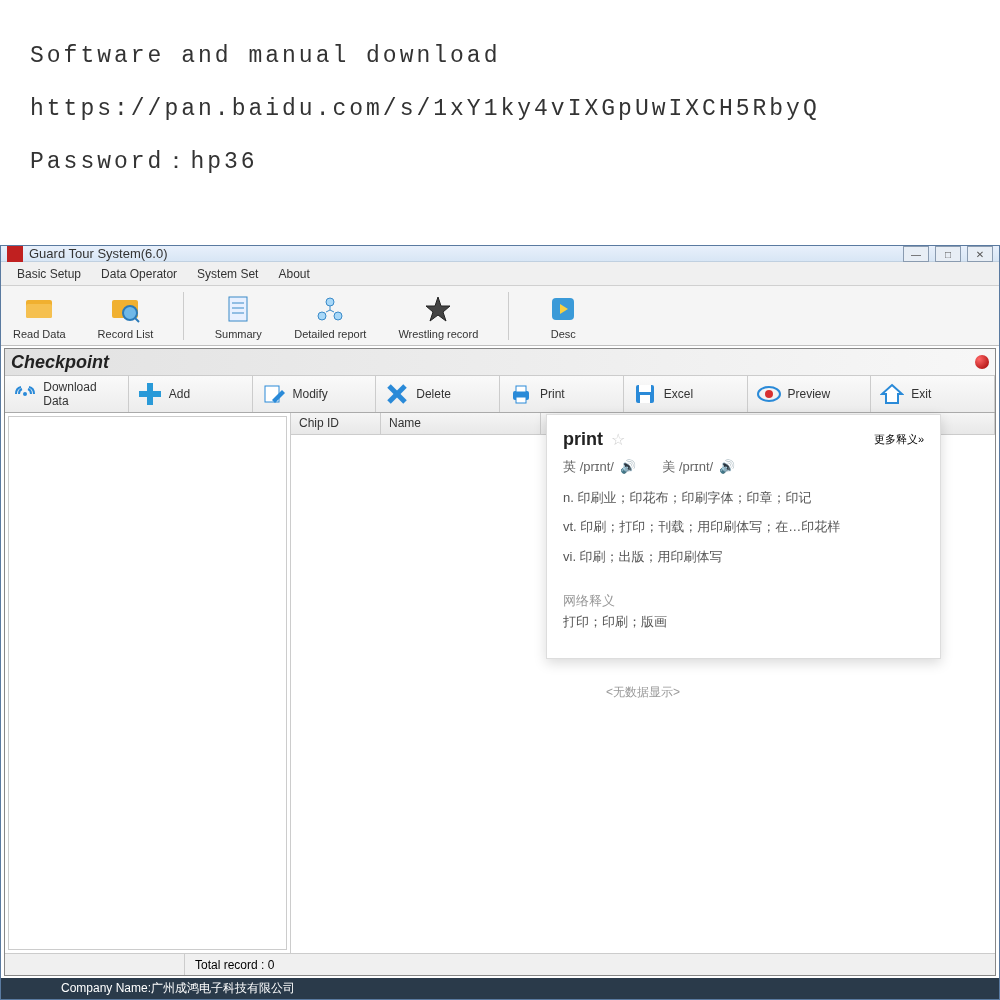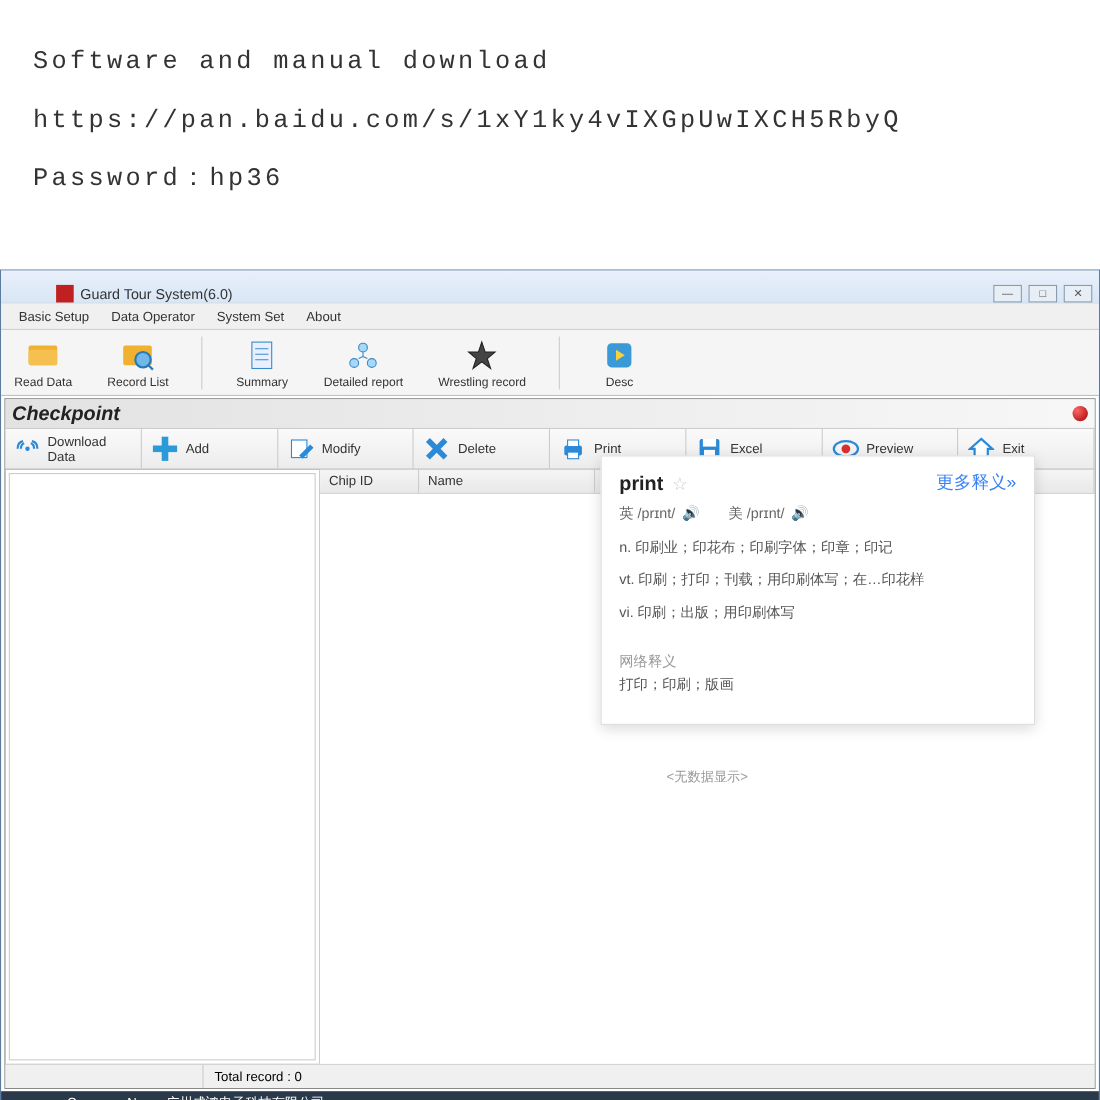--- a/index.html
+++ b/index.html
@@ -1,19 +1,19 @@
 <!DOCTYPE html>
 <html><head>
 <meta charset="utf-8">
 <style>
 * { box-sizing: border-box; margin: 0; padding: 0; }
 body { font-family: "Segoe UI", Tahoma, Arial, sans-serif; background: #fff; width: 1000px; height: 1000px; position: relative; font-size: 13px; }
 .top-text { padding: 30px 30px 0 30px; font-family: "Courier New", monospace; font-size: 23px; letter-spacing: 3px; line-height: 2.3; color: #333; }
 .app-window { position: absolute; top: 245px; left: 0; right: 0; border: 1px solid #5a7aa0; background: #fff; }
-.titlebar { background: linear-gradient(to bottom, #e8f0fb, #d8e6f5); height: 30px; display: flex; align-items: flex-end; border-bottom: 1px solid #c0d0e0; padding-left: 44px; }
+.titlebar { background: linear-gradient(to bottom, #e8f0fb, #d8e6f5); height: 16px; display: flex; align-items: flex-start; border-bottom: 1px solid #c0d0e0; }
 .titlebar-icon { width: 16px; height: 16px; background: #c02020; margin: 0 6px; }
 .titlebar-text { flex: 1; font-size: 13px; color: #333; }
 .win-controls { display: flex; gap: 6px; margin-right: 6px; }
 .win-btn { width: 26px; height: 16px; border: 1px solid #8a9bb0; background: #e8eef5; display: flex; align-items: center; justify-content: center; font-size: 10px; color: #555; cursor: pointer; }
 .menubar { background: #f0f0f0; height: 24px; display: flex; align-items: center; padding: 0 6px; border-bottom: 1px solid #d0d0d0; font-size: 12px; }
 .menu-item { padding: 3px 10px; cursor: pointer; color: #333; }
 .main-toolbar { background: #f5f5f5; height: 60px; display: flex; align-items: center; padding: 0 6px; border-bottom: 1px solid #c0c0c0; gap: 20px; }
 .tb-btn { display: flex; flex-direction: column; align-items: center; cursor: pointer; padding: 3px 6px; min-width: 60px; }
 .tb-btn .icon-box { width: 38px; height: 34px; display: flex; align-items: center; justify-content: center; }
 .tb-btn .lbl { font-size: 11px; color: #333; margin-top: 2px; white-space: nowrap; }
@@ -35,21 +35,21 @@
 .grid-body { flex: 1; position: relative; background: #fff; }
 .no-data { position: absolute; left: 50%; top: 50%; transform: translate(-50%, -60%); color: #999; font-size: 12px; }
 .cp-foot { display: flex; height: 22px; border-top: 1px solid #ccc; background: #f0f0f0; font-size: 12px; align-items: center; }
 .cp-foot .left { width: 180px; border-right: 1px solid #ccc; height: 100%; }
 .cp-foot .mid { padding: 0 10px; text-align: center; }
 .company-bar { background: #2a3a4a; color: #fff; font-size: 12px; padding: 2px 60px; }
 .tooltip { position: absolute; top: 414px; left: 546px; width: 395px; background: #fff; border: 1px solid #ddd; box-shadow: 0 4px 12px rgba(0,0,0,0.15); padding: 14px 16px 18px 16px; font-size: 13px; z-index: 10; }
 .tt-head { display: flex; align-items: center; margin-bottom: 8px; }
 .tt-word { font-size: 18px; font-weight: bold; color: #222; margin-right: 8px; }
 .tt-star { color: #ccc; font-size: 16px; }
-.tt-more { margin-left: auto; color: #3b82f6; font-size: 16px; cursor: pointer; }
+.tt-more { margin-left: auto; color: #000000; font-size: 11px; cursor: pointer; }
 .tt-pron { font-size: 13px; color: #666; margin-bottom: 10px; }
 .tt-pron .snd { color: #c03030; margin: 0 10px 0 3px; }
 .tt-def { font-size: 13px; color: #555; line-height: 1.8; margin-bottom: 6px; }
 .tt-sub { color: #999; font-size: 13px; margin-top: 24px; }
 svg { display: block; }
 </style>
 </head>
 <body>
 
 <div class="top-text">

